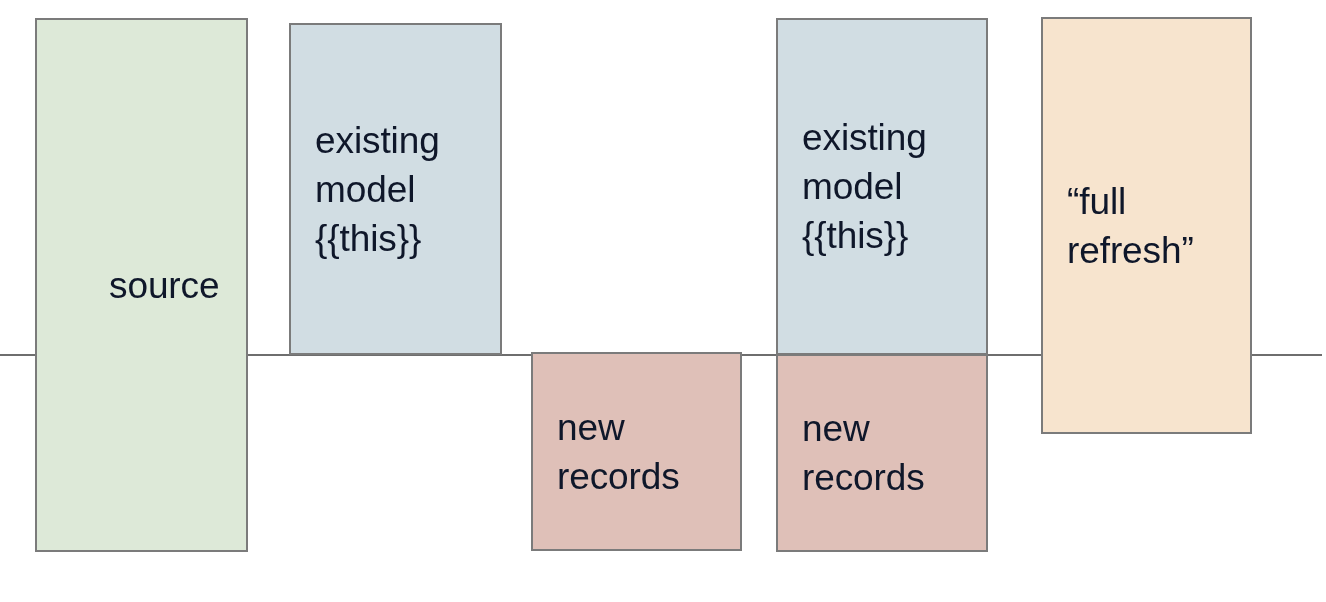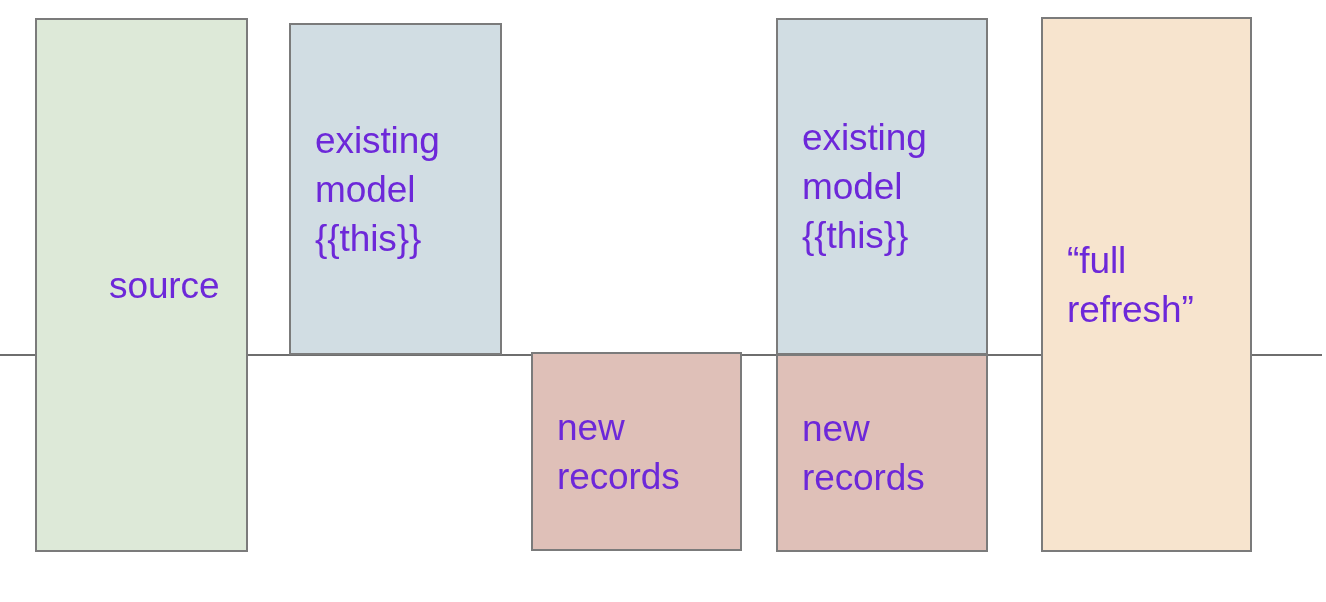--- a/index.html
+++ b/index.html
@@ -27,33 +27,33 @@
     position: absolute;
     box-sizing: border-box;
     border: 2px solid #7b7b7b;
     display: flex;
     align-items: center;
     justify-content: flex-start;
   }
   .box .label {
     font-size: 37px;
     line-height: 49px;
-    color: #6d28d9;
+    color: #0f172a;
     padding-left: 24px;
     padding-right: 10px;
     white-space: pre-line;
     letter-spacing: -0.1px;
   }
   
   #box-source      { left: 35px;   top: 18px;  width: 213px; height: 534px; background: #dde9d8; padding-left: 48px; }
   #box-existing-1  { left: 289px;  top: 23px;  width: 213px; height: 332px; background: #d1dde3; }
   #box-new-1       { left: 531px;  top: 352px; width: 211px; height: 199px; background: #dfc0b8; }
   #box-existing-2  { left: 776px;  top: 18px;  width: 212px; height: 337px; background: #d1dde3; }
   #box-new-2       { left: 776px;  top: 354px; width: 212px; height: 198px; background: #dfc0b8; }
-  #box-full        { left: 1041px; top: 17px;  width: 211px; height: 535px; background: #f7e4ce; }
+  #box-full        { left: 1041px; top: 17px;  width: 211px; height: 417px; background: #f7e4ce; }
 </style>
 </head>
 <body>
 
 <div id="canvas">
 
   <div class="baseline" style="left:0px; top:354px; width:1322px;"></div>
 
   <div class="box" id="box-source">
     <span class="label">source</span>

